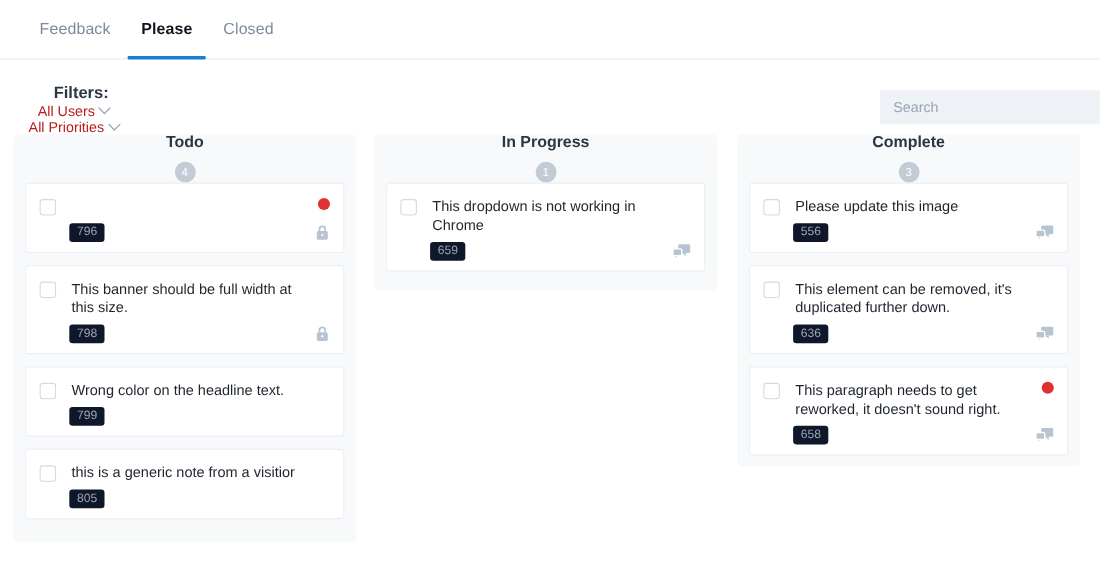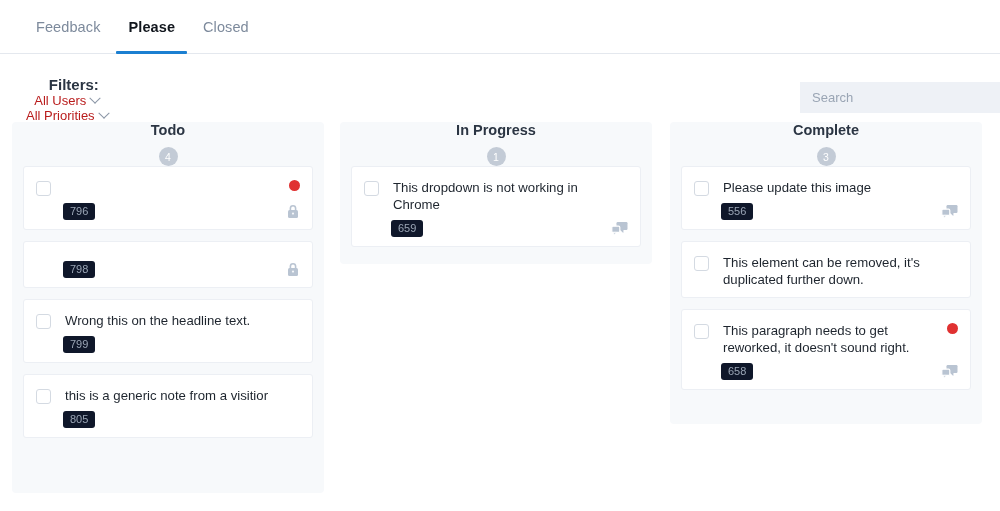--- a/index.html
+++ b/index.html
@@ -274,36 +274,40 @@
           <svg width="14" height="15" viewBox="0 0 14 15">
             <rect x="2" y="6" width="10" height="8" rx="1.5" fill="#b9c4d2"></rect>
             <path d="M4.4 6.2V4.3a2.6 2.6 0 0 1 5.2 0v1.9" fill="none" stroke="#b9c4d2" stroke-width="1.6"></path>
             <circle cx="7" cy="9.6" r="1.1" fill="#f4f6f9"></circle>
           </svg>
         </span>
       </div>
     </div>
 
     <div class="card">
+      <div class="card-top">
+        <span class="cb"></span>
+        <span class="card-title">This banner should be full width at this size.</span>
+      </div>
       <div class="card-bottom">
         <span class="id-badge">798</span>
         <span class="meta-icon">
           <svg width="14" height="15" viewBox="0 0 14 15">
             <rect x="2" y="6" width="10" height="8" rx="1.5" fill="#b9c4d2"></rect>
             <path d="M4.4 6.2V4.3a2.6 2.6 0 0 1 5.2 0v1.9" fill="none" stroke="#b9c4d2" stroke-width="1.6"></path>
             <circle cx="7" cy="9.6" r="1.1" fill="#f4f6f9"></circle>
           </svg>
         </span>
       </div>
     </div>
 
     <div class="card">
       <div class="card-top">
         <span class="cb"></span>
-        <span class="card-title">Wrong this on the headline text.</span>
+        <span class="card-title">Wrong color on the headline text.</span>
       </div>
       <div class="card-bottom">
         <span class="id-badge">799</span>
       </div>
     </div>
 
     <div class="card">
       <div class="card-top">
         <span class="cb"></span>
         <span class="card-title">this is a generic note from a visitior</span>
@@ -361,35 +365,46 @@
           </svg>
         </span>
       </div>
     </div>
 
     <div class="card">
       <div class="card-top">
         <span class="cb"></span>
         <span class="card-title">This element can be removed, it's duplicated further down.</span>
       </div>
-    </div>
-
-    <div class="card">
-      <div class="card-top">
-        <span class="cb"></span>
-        <span class="card-title">This paragraph needs to get reworked, it doesn't sound right.</span>
-      </div>
-      <span class="dot"></span>
-      <div class="card-bottom">
-        <span class="id-badge">658</span>
+      <div class="card-bottom">
+        <span class="id-badge">636</span>
         <span class="meta-icon">
           <svg width="17" height="15" viewBox="0 0 17 15">
             <rect x="5.5" y="1" width="11" height="8" rx="1.2" fill="#b9c4d2"></rect>
             <path d="M9 9h3.5l-0.2 3L9 9z" fill="#b9c4d2"></path>
             <rect x="0.8" y="5.2" width="8" height="6.2" rx="1.2" fill="#b9c4d2" stroke="#ffffff" stroke-width="1.2"></rect>
             <path d="M2.6 11.4h3l-2.6 2.3z" fill="#b9c4d2" stroke="#ffffff" stroke-width="0.8"></path>
           </svg>
         </span>
       </div>
     </div>
+
+    <div class="card">
+      <div class="card-top">
+        <span class="cb"></span>
+        <span class="card-title">This paragraph needs to get reworked, it doesn't sound right.</span>
+      </div>
+      <span class="dot"></span>
+      <div class="card-bottom">
+        <span class="id-badge">658</span>
+        <span class="meta-icon">
+          <svg width="17" height="15" viewBox="0 0 17 15">
+            <rect x="5.5" y="1" width="11" height="8" rx="1.2" fill="#b9c4d2"></rect>
+            <path d="M9 9h3.5l-0.2 3L9 9z" fill="#b9c4d2"></path>
+            <rect x="0.8" y="5.2" width="8" height="6.2" rx="1.2" fill="#b9c4d2" stroke="#ffffff" stroke-width="1.2"></rect>
+            <path d="M2.6 11.4h3l-2.6 2.3z" fill="#b9c4d2" stroke="#ffffff" stroke-width="0.8"></path>
+          </svg>
+        </span>
+      </div>
+    </div>
   </div>
 
 </div>
 
 </body></html>

